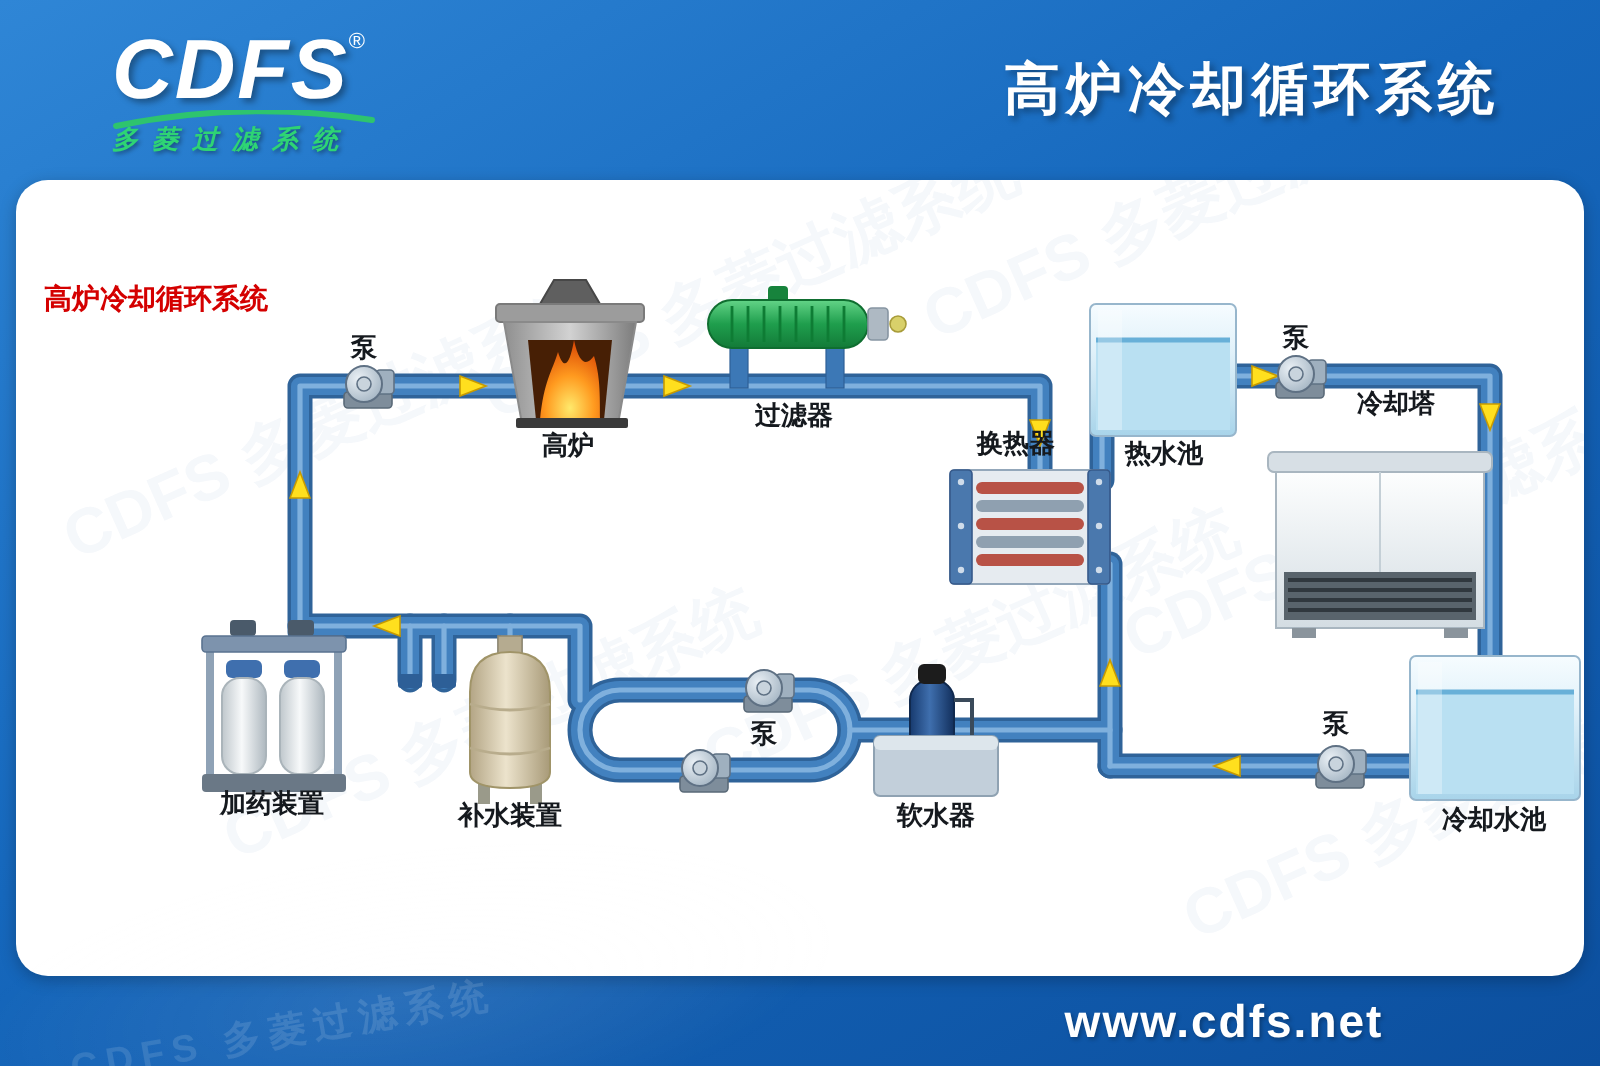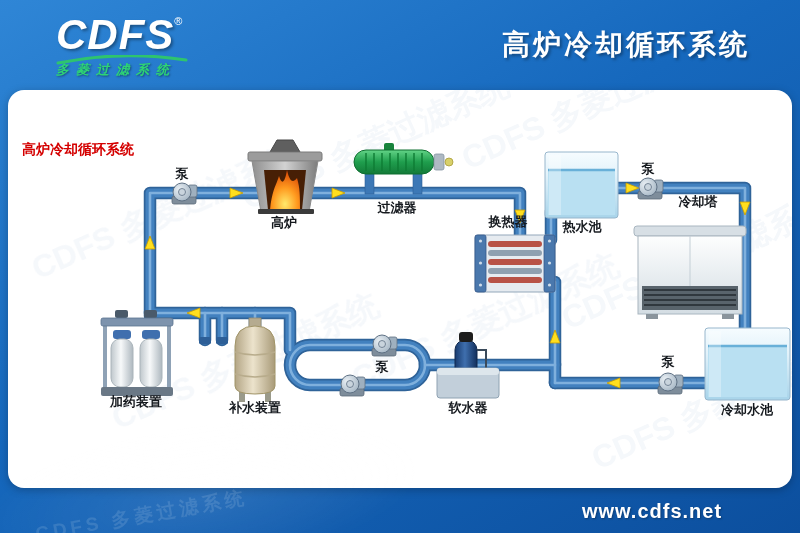--- a/index.html
+++ b/index.html
@@ -21,22 +21,22 @@
           letter-spacing:7px; text-shadow:1px 1px 2px rgba(0,0,0,.4); white-space:nowrap; }
   .header-title { color:#fff; font-size:28px; font-weight:bold; letter-spacing:3px;
           text-shadow:2px 2px 3px rgba(0,0,0,.35); margin-right:14px; white-space:nowrap; }
   .card { position:absolute; left:8px; top:90px; width:784px; height:398px; background:#ffffff;
           border-radius:16px; box-shadow:0 2px 8px rgba(0,0,0,.25); overflow:hidden; }
   .diagram { width:784px; height:398px; display:block; }
   .diagram text { font-family:"Liberation Sans",sans-serif; }
   .lbl { font-size:13px; font-weight:bold; fill:#15191e; text-anchor:middle; }
   .dtitle { font-size:14px; font-weight:bold; fill:#d40000; }
   .footer { position:absolute; left:0; bottom:0; width:800px; height:45px; }
-  .footer-url { position:absolute; left:652px; top:50%; transform:translate(-50%,-50%);
-          color:#fff; font-size:20px; font-weight:bold; letter-spacing:1px; text-decoration:none;
+  .footer-url { position:absolute; left:612px; top:50%; transform:translate(-50%,-50%);
+          color:#fff; font-size:23px; font-weight:bold; letter-spacing:1px; text-decoration:none;
           text-shadow:1px 1px 2px rgba(0,0,0,.3); white-space:nowrap; }
   .footer-watermark { position:absolute; left:34px; bottom:4px; color:rgba(255,255,255,.12);
           font-size:19px; font-weight:bold; letter-spacing:4px; transform:rotate(-10deg); white-space:nowrap; }
 </style>
 </head>
 <body>
 
 <div class="page">
 
   <header class="header">

